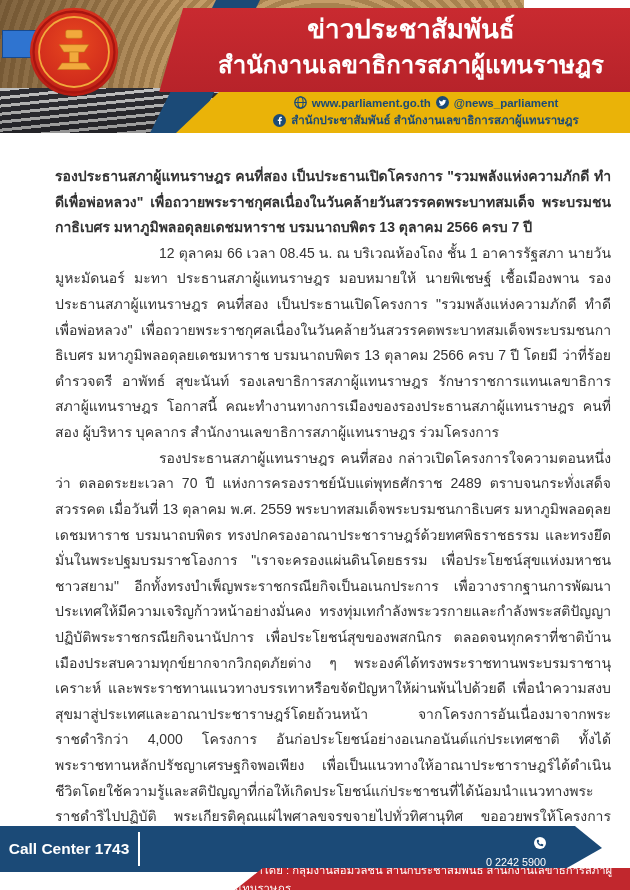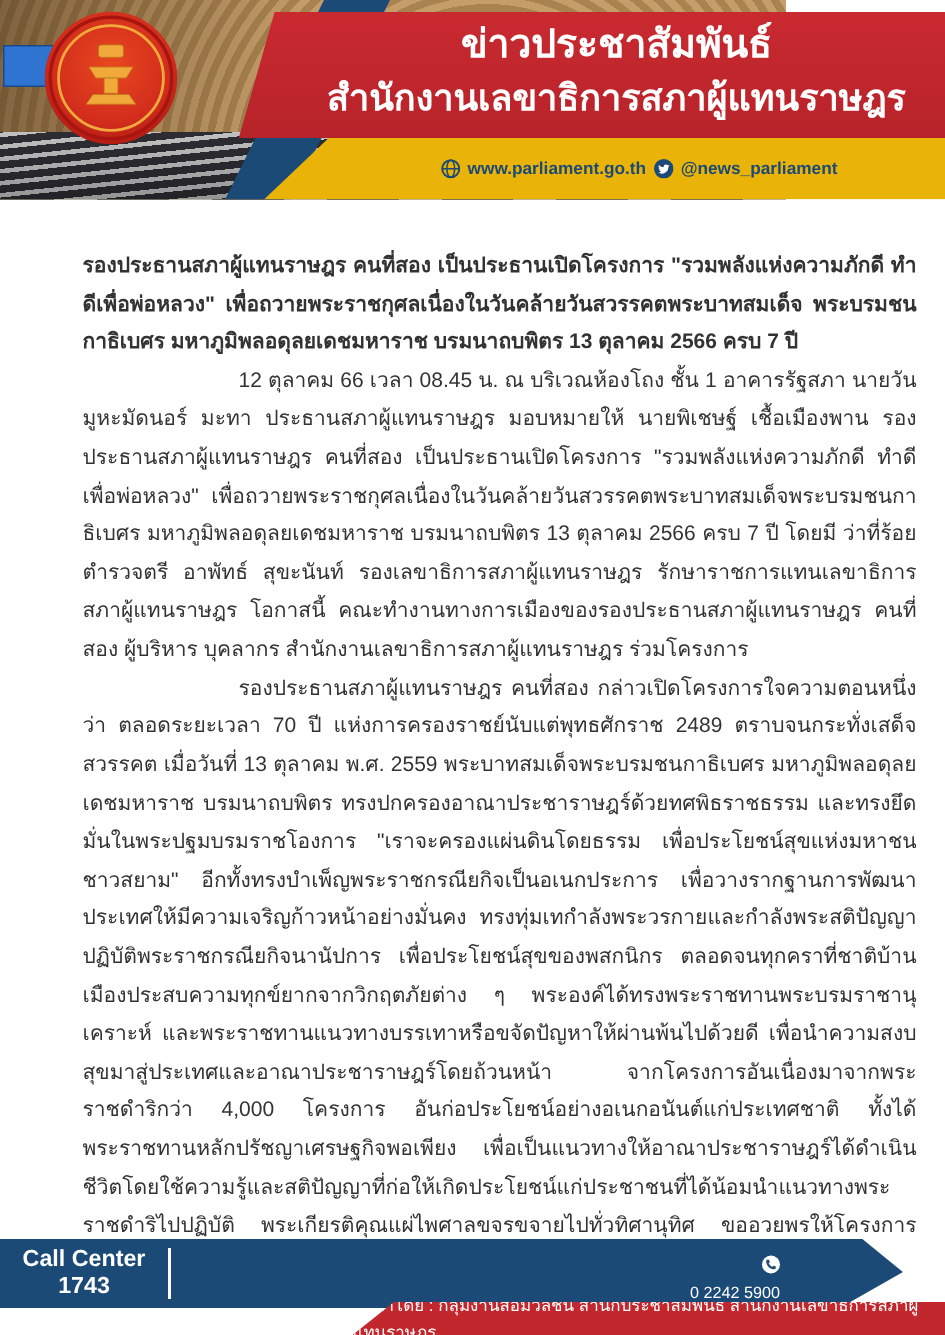--- a/index.html
+++ b/index.html
@@ -50,21 +50,21 @@
   
   .article{position:absolute;left:38px;top:164px;width:556px;
         font-size:14px;line-height:1.83;color:#333;text-align:justify;z-index:1;margin-left:17px;}
   .headline{font-weight:bold;margin:0;}
   .para{margin:0;text-indent:104px;}
 
   
   .fblue{position:absolute;left:0;top:826px;width:602px;height:46px;background:#1b4a77;
         clip-path:polygon(0 0,95.5% 0,100% 48%,93% 100%,0 100%);
         z-index:2;display:flex;align-items:center;color:#fff;}
-  .cc{width:112px;text-align:center;font-weight:bold;font-size:15.5px;flex:none;}
+  .cc{width:138px;text-align:center;font-weight:bold;font-size:15.5px;flex:none;}
   .fdiv{width:2px;height:34px;background:#fff;flex:none;}
   .faddr{width:400px;margin-left:6px;text-align:center;font-size:10.8px;line-height:1.3;}
   .fphones{display:flex;justify-content:center;align-items:flex-end;gap:6px;margin-top:18px;flex-direction:column;}
   .pic{display:inline-flex;width:12px;height:12px;border-radius:50%;background:#fff;
         align-items:center;justify-content:center;}
   .pic svg{width:8px;height:8px;}
   .fred{position:absolute;left:235px;top:868px;width:395px;height:22px;background:#c1272d;
         clip-path:polygon(7% 0,100% 0,100% 100%,0 100%);z-index:3;
         display:flex;align-items:center;justify-content:flex-end;
         padding-right:10px;box-sizing:border-box;color:#fff;font-size:11.3px;}
@@ -99,20 +99,29 @@
           </svg>
       </span>
       <span>www.parliament.go.th</span>
       <span class="ci">
         <svg viewBox="0 0 16 16">
             <circle cx="8" cy="8" r="8" fill="#1b4a77"></circle>
             <path d="M12.5 5.4c-.3.2-.7.3-1 .3.4-.2.6-.6.8-1-.4.2-.8.4-1.2.4a1.9 1.9 0 0 0-3.2 1.7A5.3 5.3 0 0 1 4 4.9a1.9 1.9 0 0 0 .6 2.5c-.3 0-.6-.1-.8-.2 0 .9.6 1.6 1.5 1.8-.3.1-.6.1-.9 0 .3.8 1 1.3 1.8 1.3-.8.6-1.8.9-2.7.8a5.4 5.4 0 0 0 8.3-4.8c.4-.2.7-.6 1-.9z" fill="#fff"></path>
           </svg>
       </span>
       <span>@news_parliament</span>
+    </div>
+    <div class="contact-line">
+      <span class="ci">
+        <svg viewBox="0 0 16 16">
+            <circle cx="8" cy="8" r="8" fill="#1b4a77"></circle>
+            <path d="M9.2 13V8.6h1.5l.2-1.7H9.2V5.8c0-.5.2-.8.9-.8h.9V3.5C10.8 3.5 10.3 3.4 9.7 3.4 8.3 3.4 7.4 4.2 7.4 5.6v1.3H5.9v1.7h1.5V13h1.8z" fill="#fff"></path>
+          </svg>
+      </span>
+      <span>สำนักประชาสัมพันธ์ สำนักงานเลขาธิการสภาผู้แทนราษฎร</span>
     </div>
   </div>
 
   <div class="emblem">
     <svg viewBox="0 0 100 100">
       <defs>
         <radialGradient id="emR" cx="50%" cy="40%" r="65%">
           <stop offset="0%" stop-color="#e8481f"></stop>
             <stop offset="70%" stop-color="#d12c1c"></stop>
             <stop offset="100%" stop-color="#a81510"></stop>

